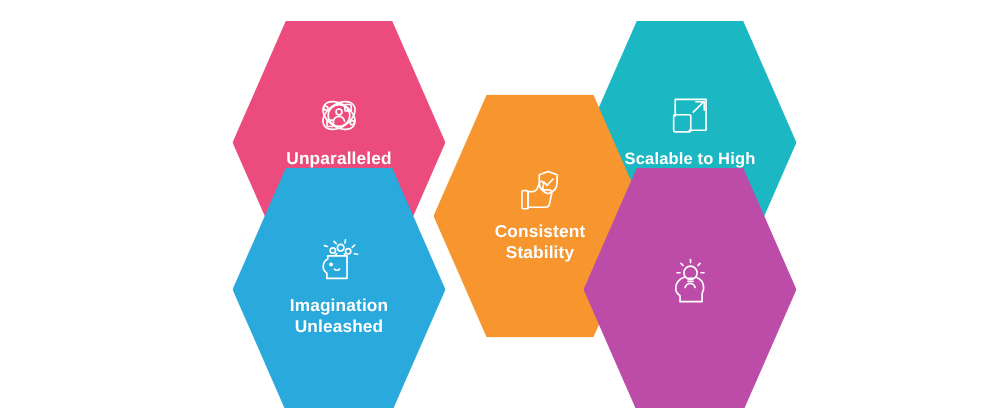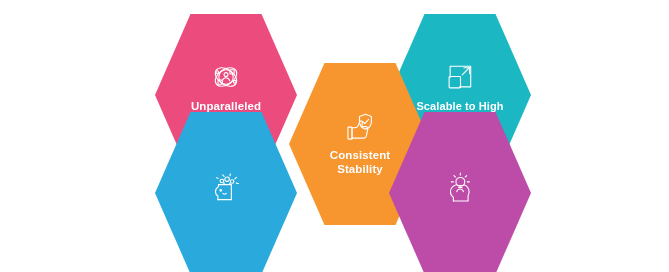--- a/index.html
+++ b/index.html
@@ -109,20 +109,22 @@
         <path d="M26.3 19.2v13.3H10.5"></path>
         <circle cx="13.8" cy="21.6" r="0.9"></circle>
         <path d="M16.4 25.2c1.1 1.1 2.9 1.1 4 0"></path>
         <circle cx="15.2" cy="10.6" r="2.1"></circle>
         <circle cx="21.3" cy="8.4" r="2.6"></circle>
         <circle cx="27.2" cy="11.2" r="2.1"></circle>
         <path d="M30.4 8.2l1.9-1.9M32.1 13.1l2.5 0.4M24.6 4.6l0.5-2.4M17.8 5.2l-1.7-1.8M10.9 7.4l-2.3-0.6"></path>
         <path d="M24.2 13.4l1.2 1.2M18.1 13.1l-1.3 1.4"></path>
       </svg>
     </span>
+    <span class="hex-label">Imagination
+Unleashed</span>
   </div>
 
   <div class="hex flat" id="hex-scalable" style="background: rgb(27, 184, 196);">
     <span class="hex-icon">
       <svg viewBox="0 0 40 40" fill="none" stroke="#ffffff" stroke-width="1.3" stroke-linecap="round" stroke-linejoin="round">
         <path d="M8.4 20.6V7.4h24.2v24.2H19.4"></path>
         <rect x="7.2" y="19.4" width="13.4" height="13.4" rx="1"></rect>
         <path d="M22.6 17.4l8-8"></path>
         <path d="M24.6 9.2h6.6v6.6"></path>
       </svg>

